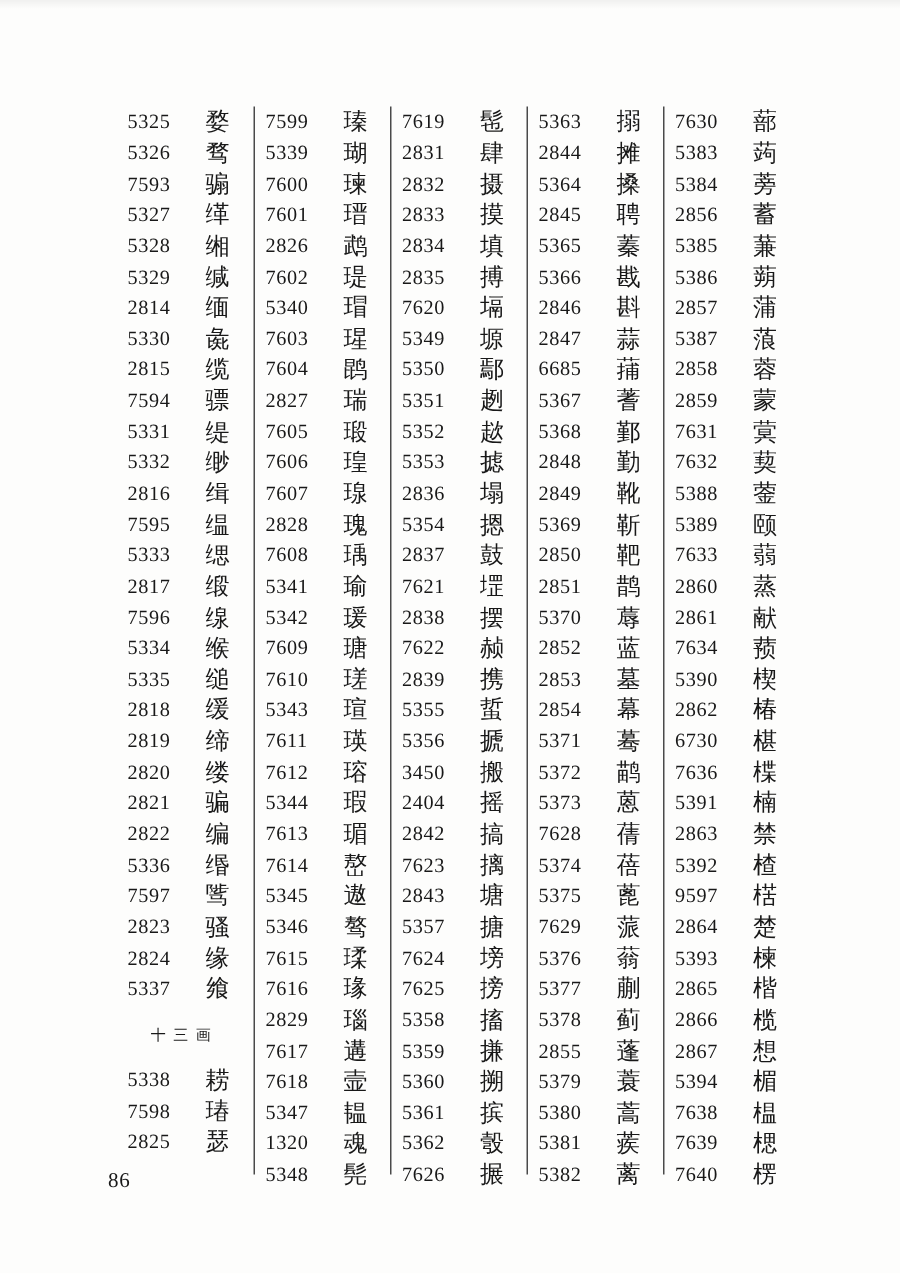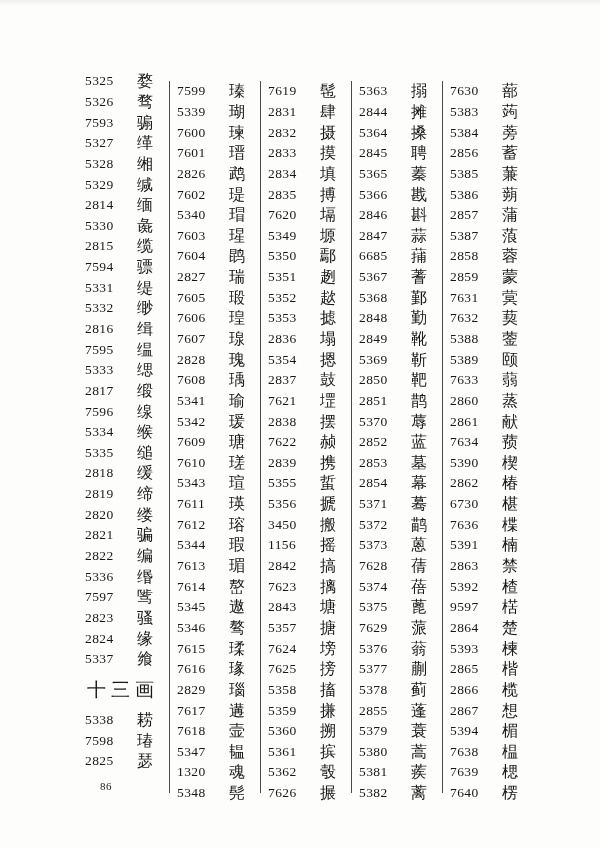--- a/index.html
+++ b/index.html
@@ -16,21 +16,21 @@
     position:absolute;left:78px;top:71px;
     display:flex;flex-direction:row;
   }
   .col{
     width:91px;
     box-sizing:border-box;
     padding-left:7px;
     height:712px;
     overflow:visible;
   }
-  .col + .col{border-left:1px solid #4a4a4a;margin-top:10px;}
+  .col + .col{border-left:1px solid #4a4a4a;}
   .row{
     height:20.65px;
     display:flex;
     align-items:center;
   }
   .code{
     width:38px;
     font-size:13.5px;
     letter-spacing:0.4px;
     white-space:nowrap;
@@ -39,28 +39,28 @@
     margin-left:14px;
     font-size:16px;
     line-height:1;
     font-family:"DejaVu Sans","Liberation Serif",serif;
   }
   .section-header{
     height:40px;
     display:flex;
     align-items:center;
     justify-content:center;
-    font-size:19px;
+    font-size:10px;
     letter-spacing:5px;
     padding-right:8px;
   }
   .page-number{
     position:absolute;
-    left:100px;top:780px;
-    font-size:11px;
+    left:72px;top:780px;
+    font-size:14px;
     letter-spacing:0.5px;
   }
 </style>
 </head>
 <body>
 
 <div class="page">
   <div class="grid">
       <div class="col">
         <div class="row">
@@ -418,21 +418,21 @@
         </div>
         <div class="row">
           <span class="code">5356</span>
           <span class="char">搋</span>
         </div>
         <div class="row">
           <span class="code">3450</span>
           <span class="char">搬</span>
         </div>
         <div class="row">
-          <span class="code">1156</span>
+          <span class="code">2404</span>
           <span class="char">摇</span>
         </div>
         <div class="row">
           <span class="code">2842</span>
           <span class="char">搞</span>
         </div>
         <div class="row">
           <span class="code">7623</span>
           <span class="char">摛</span>
         </div>

